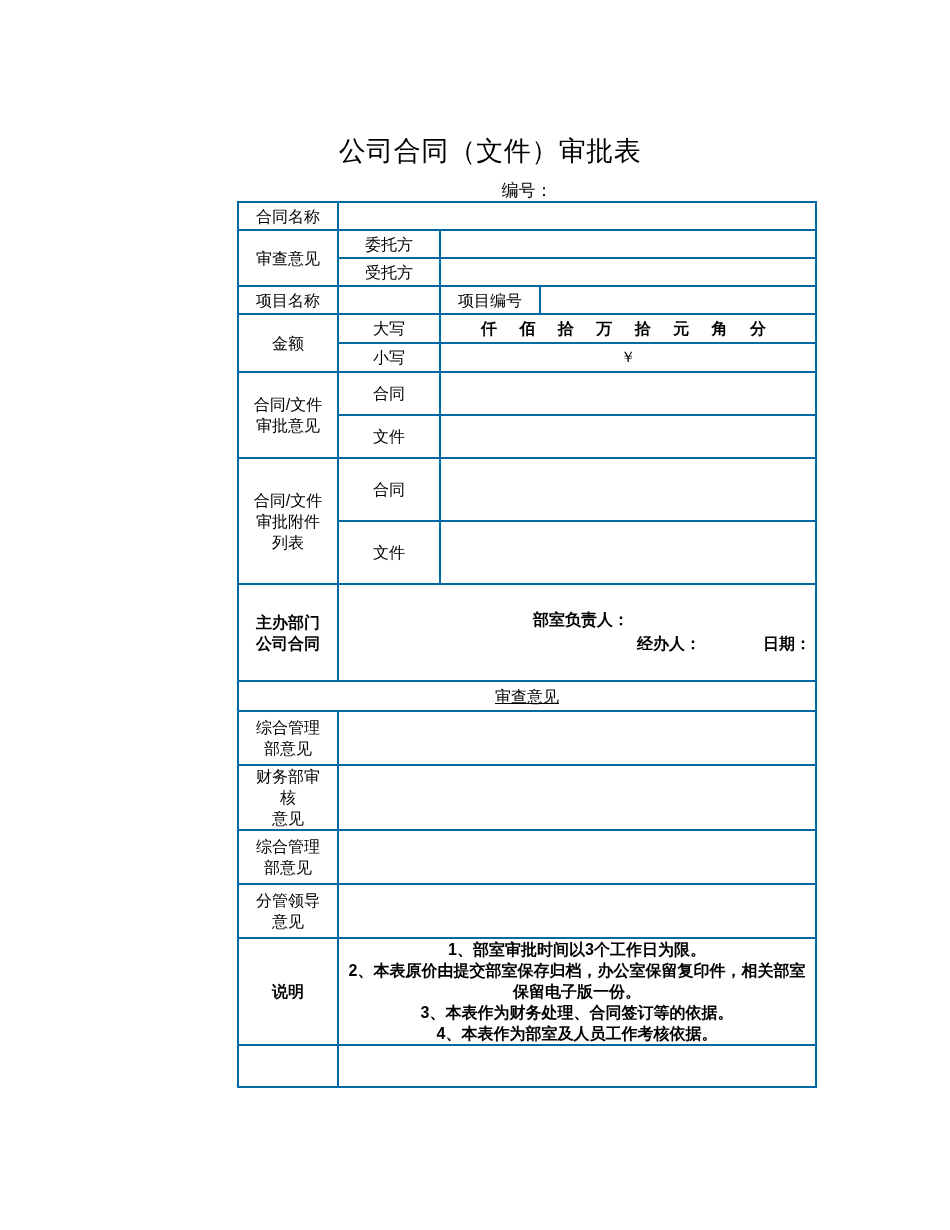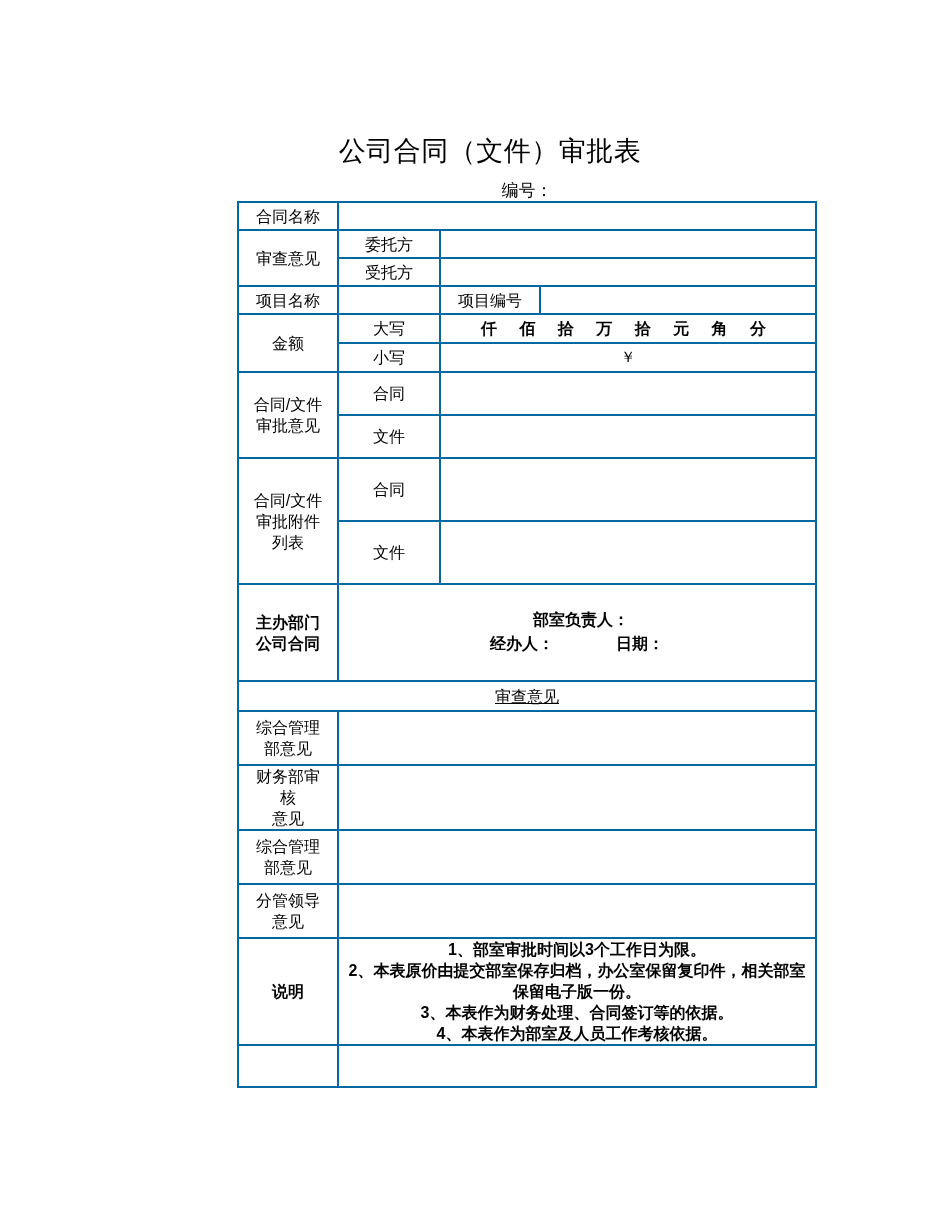--- a/index.html
+++ b/index.html
@@ -91,21 +91,21 @@
     line-height: 24px;
     padding-bottom: 2px;
   }
   .dept-line1 {
     display: block;
     text-align: center;
     padding-left: 8px;
   }
   .dept-line2 {
     display: block;
-    text-align: center;
+    text-align: right;
   }
   .dept-line2 .gap {
     display: inline-block;
     width: 62px;
   }
   .vtop-pad { padding-top: 34px; vertical-align: top; }
   .notes {
     text-align: left;
     padding: 3px 6px 3px 8px;
     line-height: 23px;

